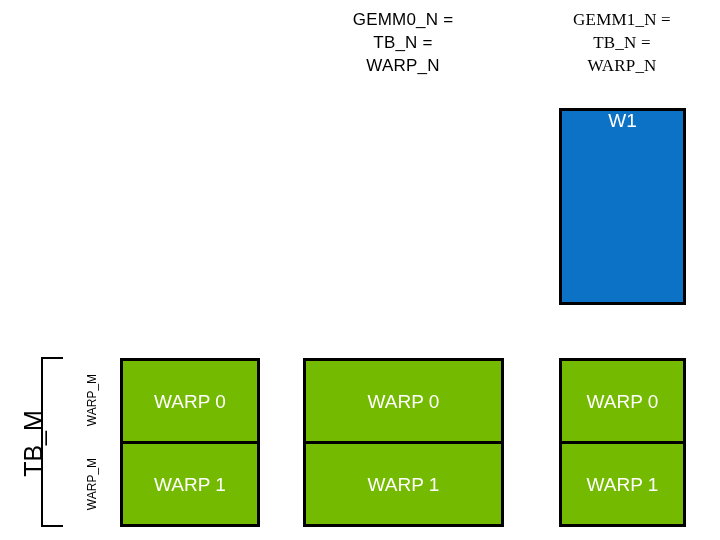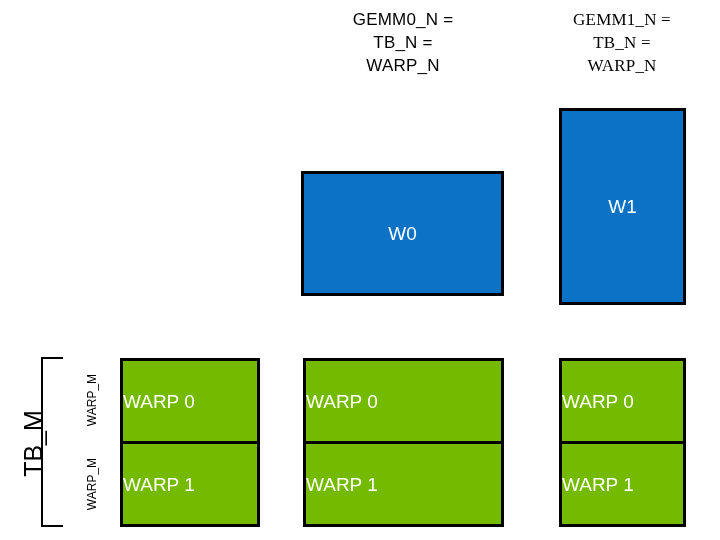--- a/index.html
+++ b/index.html
@@ -27,21 +27,21 @@
     letter-spacing: 0.2px;
   }
 
   
   .wblock {
     position: absolute;
     background: #0c72c5;
     border: 3px solid #000000;
     box-sizing: border-box;
     display: flex;
-    align-items: center;
+    align-items: flex-start;
     justify-content: center;
   }
   .wblock .wlabel {
     color: #ffffff;
     font-size: 19px;
     line-height: 19px;
   }
 
   
   .gcol {
@@ -49,21 +49,21 @@
     box-sizing: border-box;
     border: 3px solid #000000;
     display: flex;
     flex-direction: column;
   }
   .gcell {
     flex: 1 1 0;
     background: #74ba00;
     display: flex;
     align-items: center;
-    justify-content: flex-start;
+    justify-content: center;
     box-sizing: border-box;
   }
   .gcell.divided {
     border-bottom: 3px solid #000000;
   }
   .gcell .glabel {
     color: #ffffff;
     font-size: 19px;
     line-height: 19px;
   }
@@ -106,23 +106,20 @@
 <div id="canvas">
 
   <div class="col-caption" style="left:318px; top:8px; width:170px;">GEMM0_N =
 TB_N =
 WARP_N</div>
 
   <div class="col-caption" style="left:537px; top:8px; width:170px;font-family:Liberation Serif, serif;">GEMM1_N =
 TB_N =
 WARP_N</div>
 
-  <div class="wblock" style="left:301px; top:171px; width:203px; height:125px;">
-    <span class="wlabel">W0</span>
-  </div>
 
   <div class="wblock" style="left:559px; top:108px; width:127px; height:197px;">
     <span class="wlabel">W1</span>
   </div>
 
   <div class="tbm-label" style="left:-52px; top:431px; width:170px;">TB_M</div>
 
   <div class="bracket" style="left:41px; top:357px; width:22px; height:170px;"></div>
 
   <div class="warpm-label" style="left:54px; top:394px; width:76px;">WARP_M</div>

